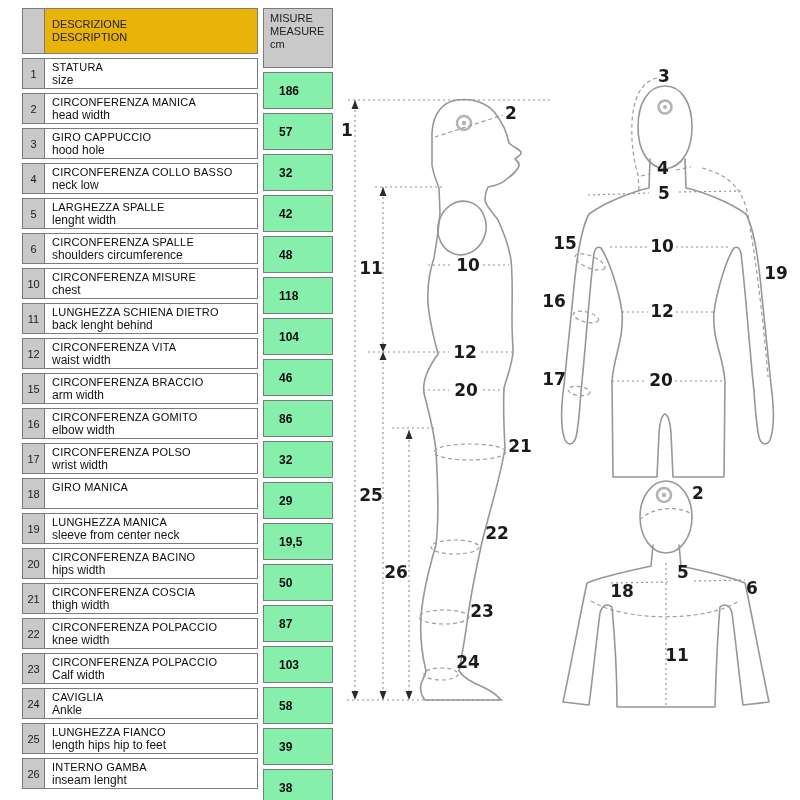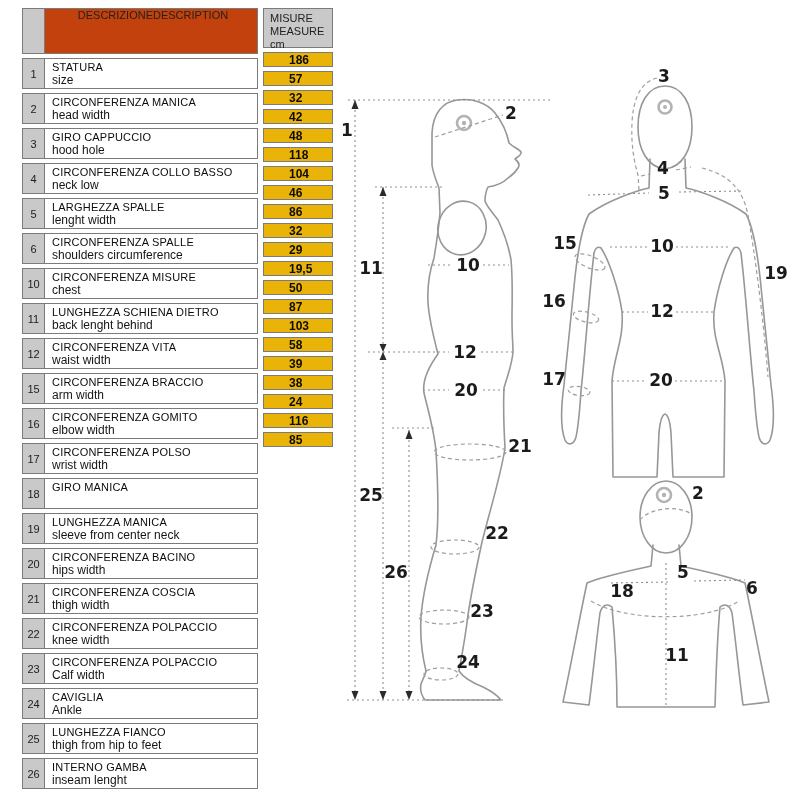--- a/index.html
+++ b/index.html
@@ -13,32 +13,32 @@
   .strip{display:flex;margin-bottom:4px;height:31px}
   .strip.hdr{height:46px}
   .cellnum{
     width:23px;flex:0 0 23px;background:#c9c9c9;border:1px solid #7b7b7b;box-sizing:border-box;
     display:flex;align-items:center;justify-content:center;font-size:11px;color:#1c1c1c;
   }
   .celldesc{
     flex:1;margin-left:-1px;background:#fff;border:1px solid #7b7b7b;box-sizing:border-box;
     padding:2px 3px 0 7px;overflow:hidden;
   }
-  .celldesc.gray{background:#c2410c;display:flex;justify-content:center;padding-top:0}
+  .celldesc.gray{background:#eab308;display:flex;flex-direction:column;justify-content:center;padding-top:0}
   .it{font-weight:normal;font-size:11px;line-height:13px;letter-spacing:.2px;color:#0c0c0c;white-space:nowrap}
   .en{font-size:12px;line-height:13px;color:#151515;white-space:nowrap}
   .hline{font-size:11px;line-height:13px;color:#222;white-space:nowrap}
   .mhdr{
-    height:40px;background:#c9c9c9;border:1px solid #7b7b7b;box-sizing:border-box;
+    height:60px;background:#c9c9c9;border:1px solid #7b7b7b;box-sizing:border-box;
     padding:3px 0 0 6px;font-size:11px;line-height:13px;color:#222;margin-bottom:4px;
   }
   .mhdr .cm{font-weight:normal}
   .mval{
-    height:15px;background:#eab308;border:1px solid #7b7b7b;box-sizing:border-box;margin-bottom:4px;
-    display:flex;align-items:center;padding-left:25px;font-weight:bold;font-size:12px;color:#0c0c0c;
+    height:37px;background:#86efac;border:1px solid #7b7b7b;box-sizing:border-box;margin-bottom:4px;
+    display:flex;align-items:center;padding-left:15px;font-weight:bold;font-size:12px;color:#0c0c0c;
   }
   
   .fig{position:absolute;left:335px;top:55px}
   .outline{fill:none;stroke:#979797;stroke-width:1.6;stroke-linejoin:round;stroke-linecap:round}
   .dot{fill:none;stroke:#8f8f8f;stroke-width:1.1;stroke-dasharray:2 3}
   .dash{fill:none;stroke:#9e9e9e;stroke-width:1.2;stroke-dasharray:4 3}
   .arrow{fill:#2a2a2a;stroke:none}
   .lbl{font-family:"DejaVu Sans","Liberation Sans",sans-serif;font-weight:bold;font-size:17px;fill:#1b1b1b}
   .logo{fill:none;stroke:#b3b3b3;stroke-width:2.6}
   .logodot{fill:#b3b3b3;stroke:none}
@@ -184,21 +184,21 @@
       <div class="cellnum">24</div>
       <div class="celldesc">
         <div class="it">CAVIGLIA</div>
         <div class="en">Ankle</div>
       </div>
     </div>
     <div class="strip">
       <div class="cellnum">25</div>
       <div class="celldesc">
         <div class="it">LUNGHEZZA FIANCO</div>
-        <div class="en">thigh from hip to feet</div>
+        <div class="en">length hips hip to feet</div>
       </div>
     </div>
     <div class="strip">
       <div class="cellnum">26</div>
       <div class="celldesc">
         <div class="it">INTERNO GAMBA</div>
         <div class="en">inseam lenght</div>
       </div>
     </div>
   </div>

